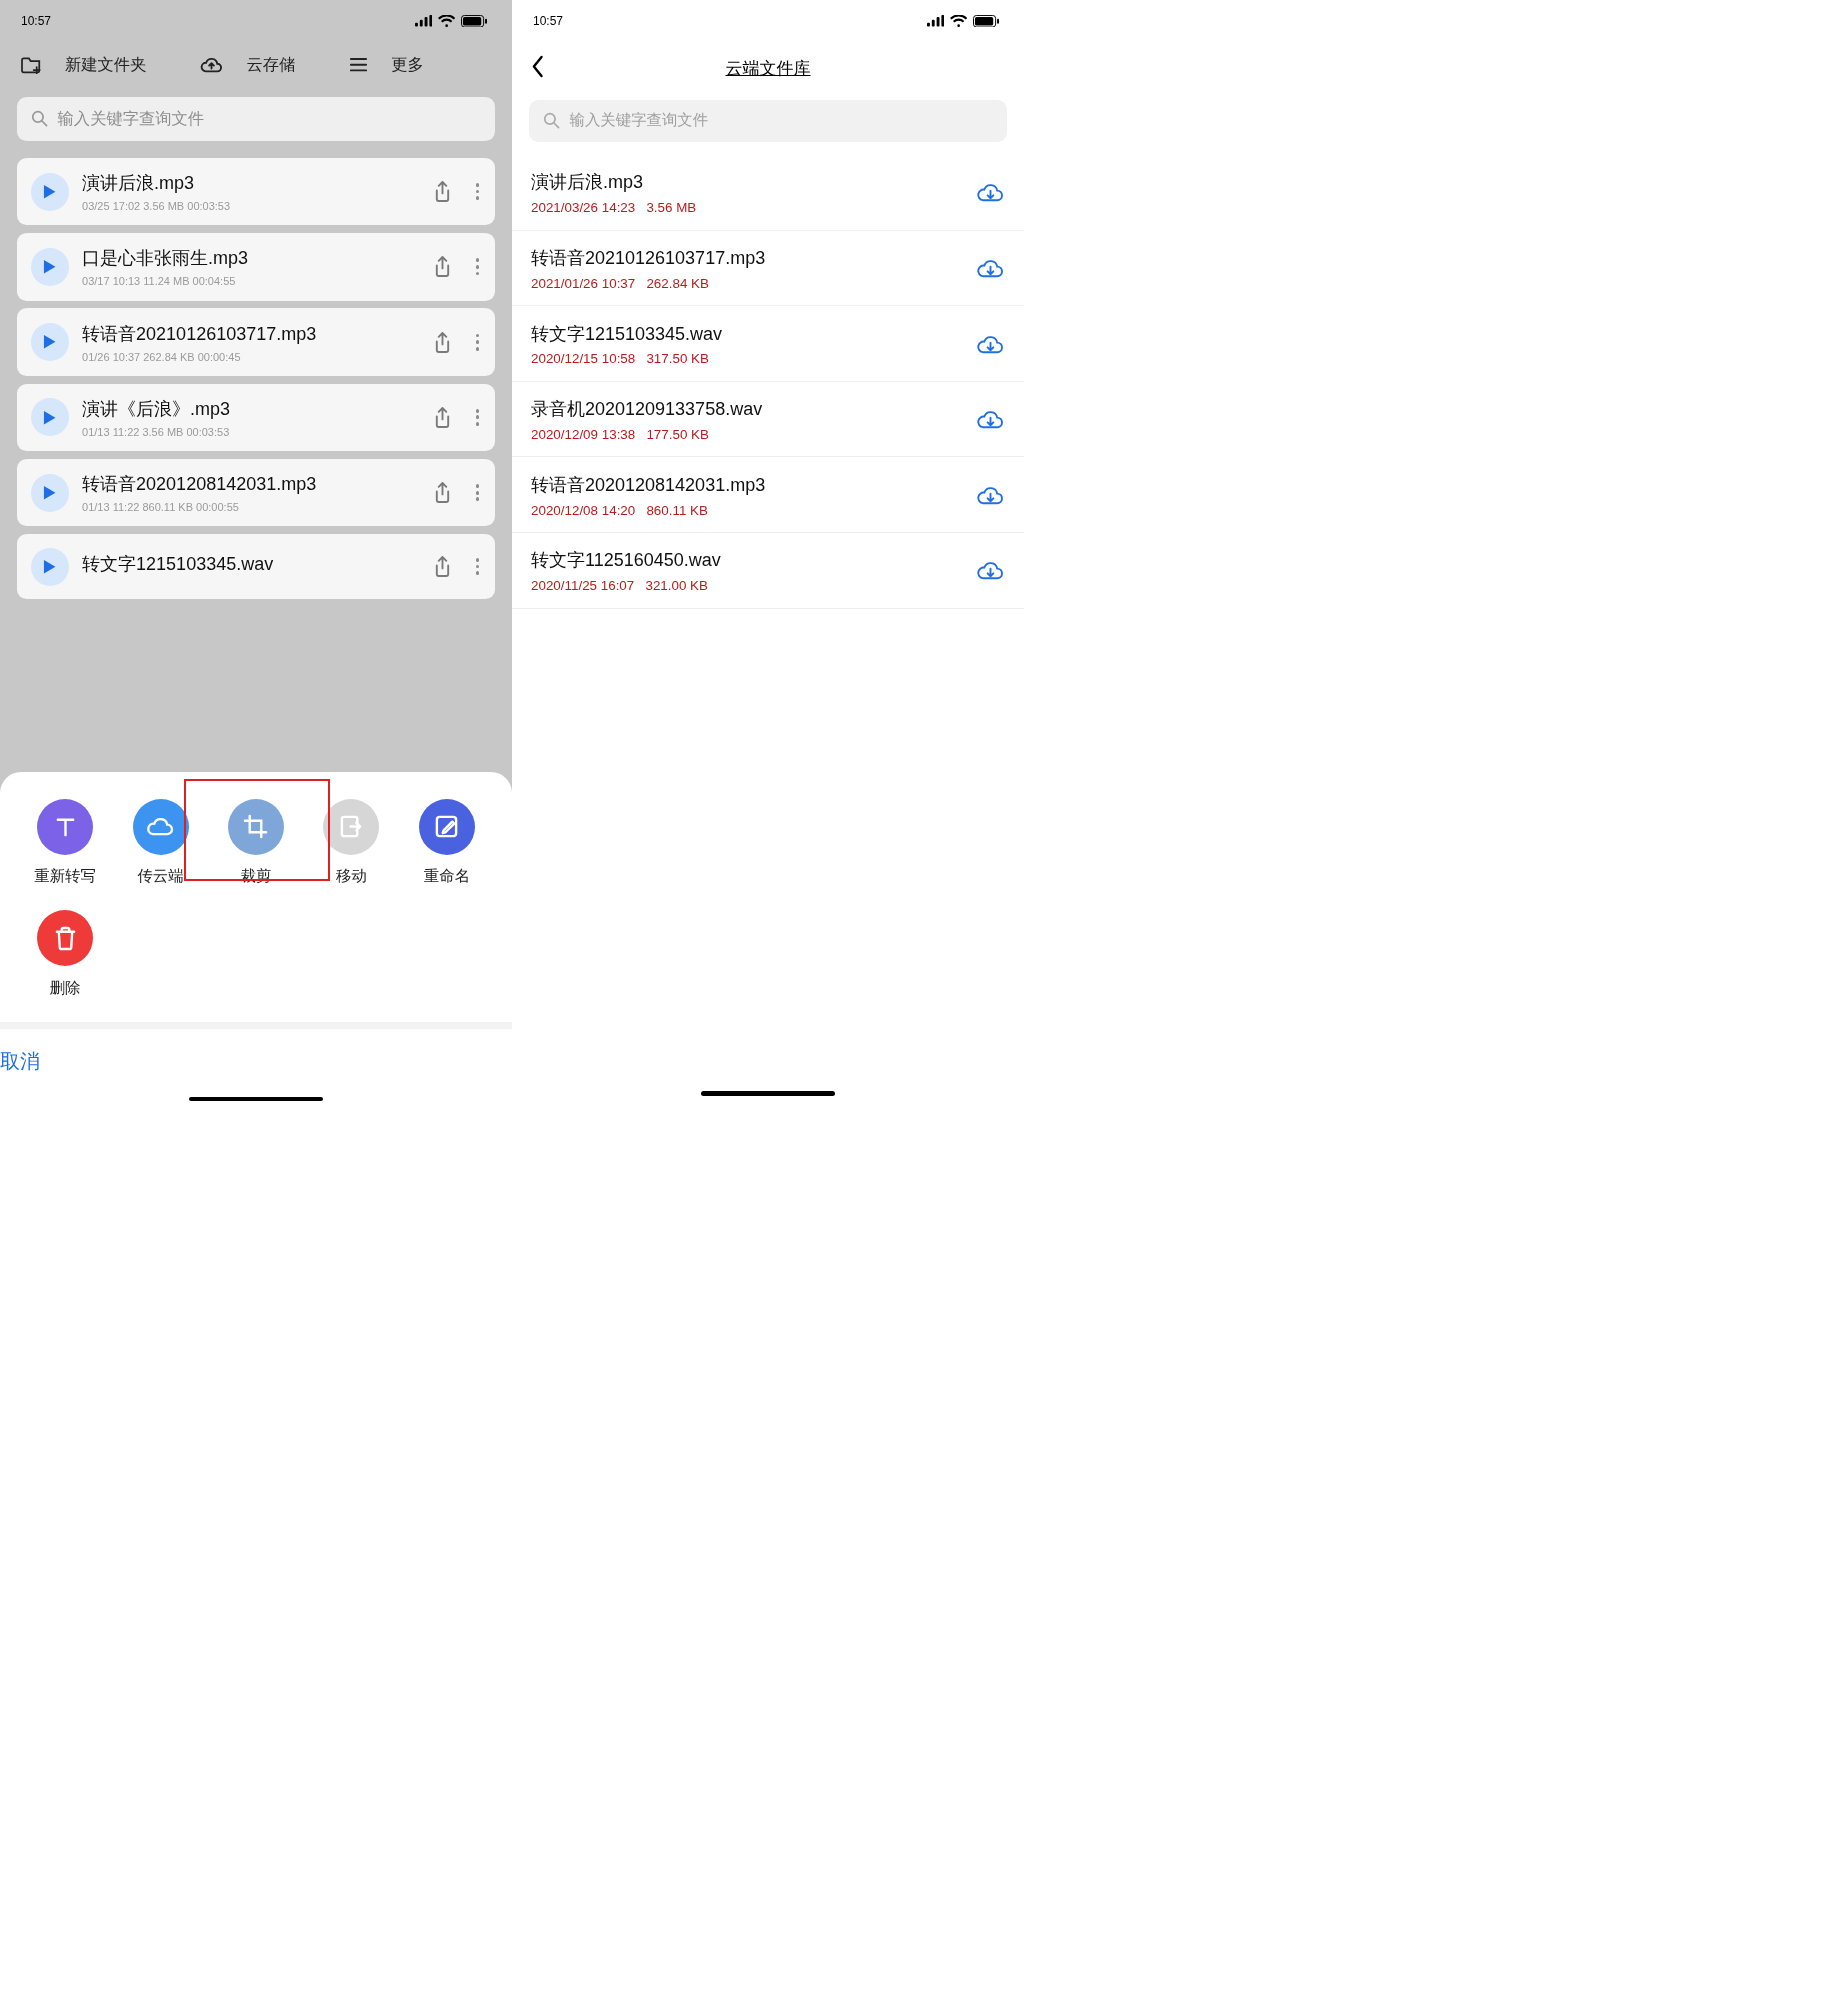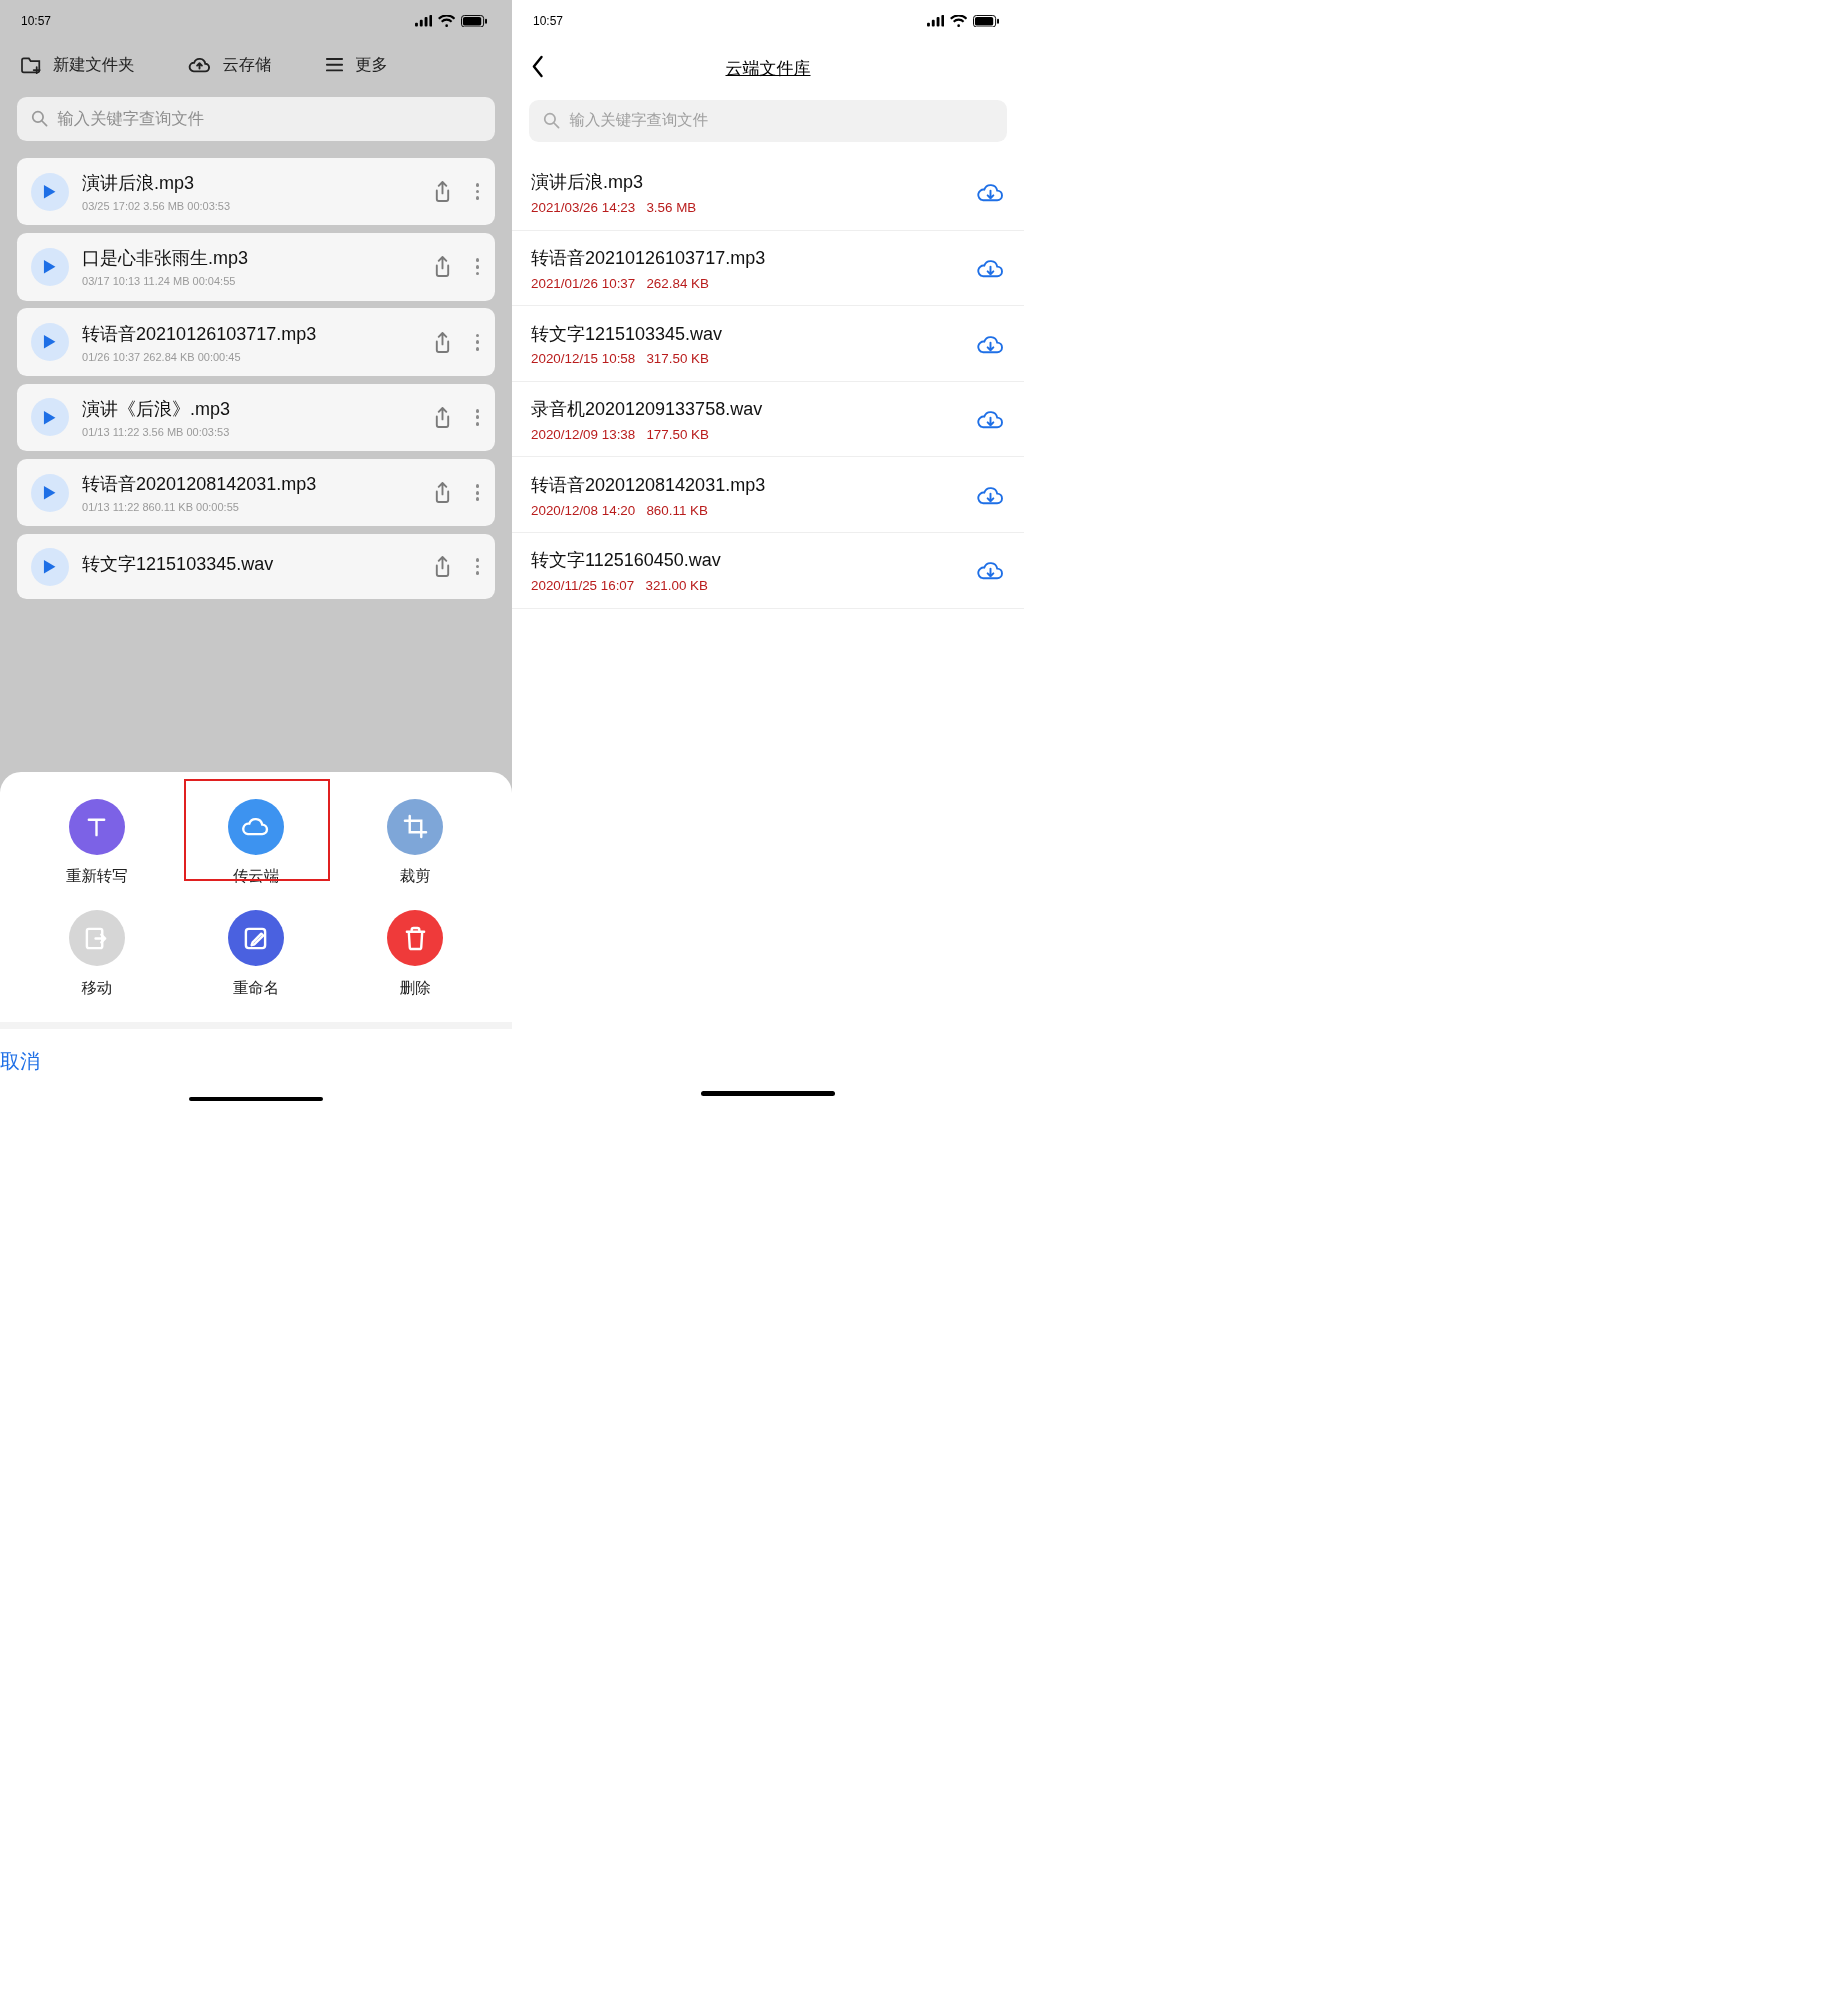--- a/index.html
+++ b/index.html
@@ -44,21 +44,21 @@
     position: relative; z-index: 2;
   }
   .toolbar {
     display: flex;
     gap: 54px;
     padding: 11.5px 21px 17.3px;
     font-size: 16.3px;
     color: #222;
     position: relative; z-index: 2;
   }
-  .toolbar-item { display: flex; align-items: center; gap: 11px; }
+  .toolbar-item { display: flex; align-items: center; gap: 23px; }
   .search {
     margin: 3.8px 17.3px 13.4px;
     background: #efefef;
     border-radius: 9.6px;
     height: 44px;
     display: flex;
     align-items: center;
     padding: 0 13.4px;
     color: #8e8e8e;
     font-size: 16.3px;
@@ -93,21 +93,21 @@
     position: absolute;
     left: 0; right: 0; bottom: 0;
     background: #fff;
     border-top-left-radius: 21px;
     border-top-right-radius: 21px;
     z-index: 5;
     padding-top: 17.3px;
   }
   .action-grid {
     display: grid;
-    grid-template-columns: repeat(3, 1fr);
+    grid-template-columns: repeat(5, 1fr);
     justify-items: center;
     row-gap: 23px;
     padding: 9.6px 17.3px 23px;
   }
   .action-cell { display: flex; flex-direction: column; align-items: center; gap: 11.5px; font-size: 15.4px; color: #222; }
   .action-ball {
     width: 56px; height: 56px; border-radius: 50%;
     display: flex; align-items: center; justify-content: center;
     color: #fff;
   }

